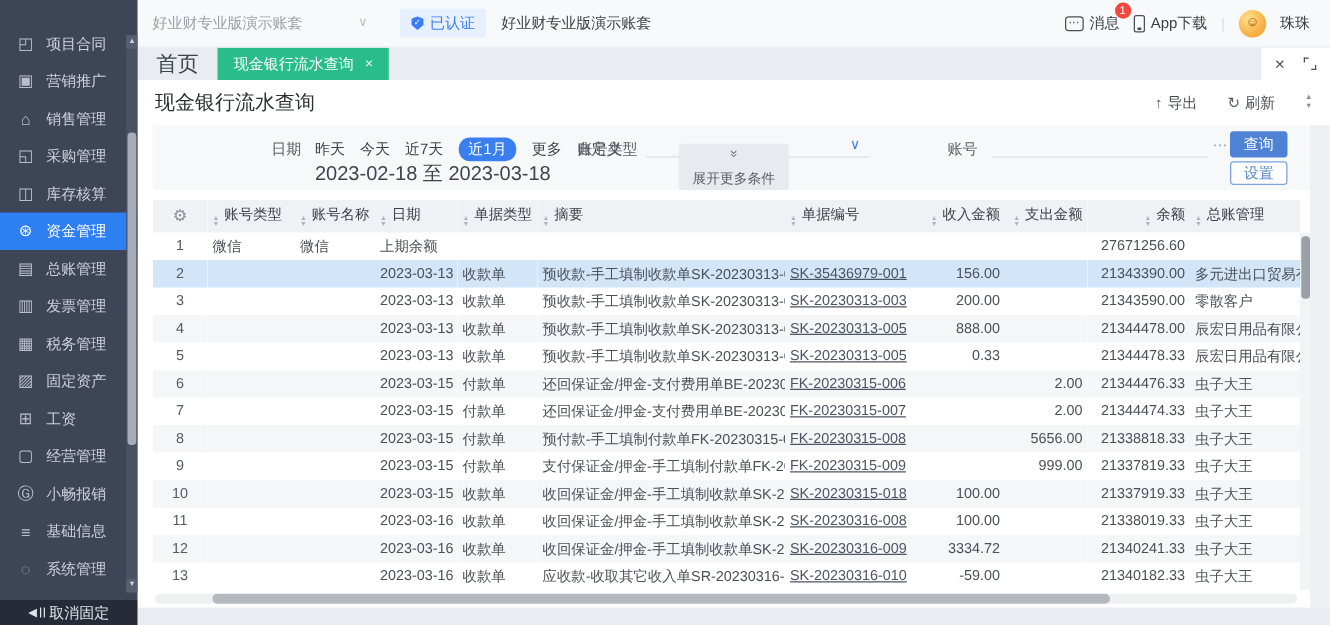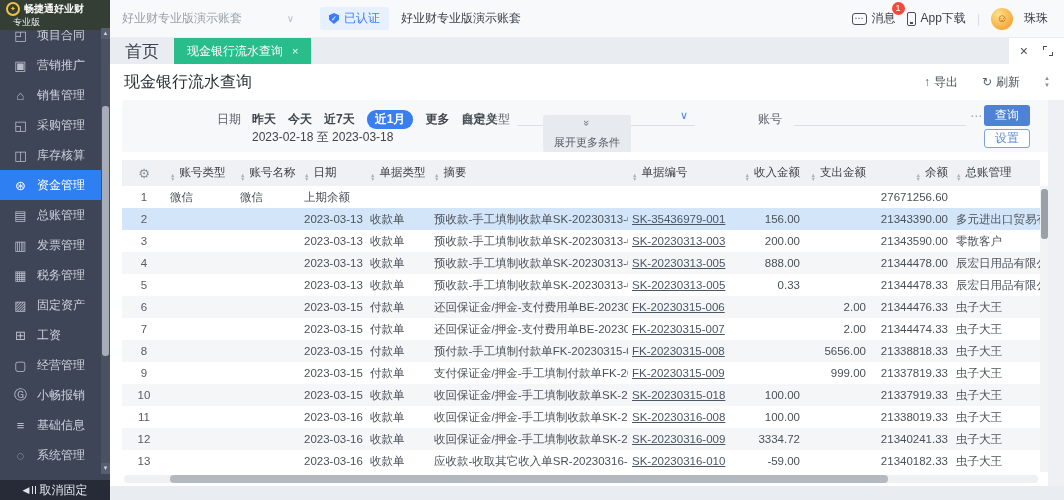--- a/index.html
+++ b/index.html
@@ -65,23 +65,23 @@
   .action { display:flex; align-items:center; gap:4px; cursor:pointer; }
   .action .ic { font-size:12px; color:#5a6068; }
   .spinner { display:flex; flex-direction:column; gap:2px; cursor:pointer; }
   .spinner span { font-size:6px; line-height:5px; color:#8a8f98; }
 
   
   .filter-panel { position:relative; margin:0 12px; height:52px; background:#f7f8fa; border-radius:3px; font-size:12px; }
   .f-label { color:#5a6068; }
   .date-label { position:absolute; left:95px; top:11px; }
   .date-opts { position:absolute; left:130px; top:10px; display:flex; align-items:center; gap:12px; color:#3f454d; }
-  .date-opt { cursor:pointer;font-weight:bold; }
+  .date-opt { cursor:pointer; }
   .date-opt.pill { background:#3a7ff0; color:#fff; border-radius:9px; padding:1px 8px; }
-  .date-range { position:absolute; left:130px; top:29px; color:#3f454d; font-size:12px; }
+  .date-range { position:absolute; left:130px; top:29px; color:#3f454d; font-size:16px; }
   .acct-type-label { position:absolute; left:340px; top:11px; }
   .acct-type-input { position:absolute; left:395px; top:4px; width:178px; height:22px; border:none; border-bottom:1px solid #dcdfe4; background:transparent; }
   .acct-type-chev { position:absolute; left:558px; top:9px; color:#4080ff; font-size:11px; cursor:pointer; }
   .acct-label { position:absolute; left:636px; top:11px; }
   .acct-input { position:absolute; left:672px; top:4px; width:172px; height:22px; border:none; border-bottom:1px solid #dcdfe4; background:transparent; }
   .acct-ellipsis { position:absolute; left:848px; top:9px; color:#9aa0a8; font-size:12px; cursor:pointer; }
   .q-btn { position:absolute; right:22px; top:5px; width:46px; height:21px; background:#4e82d4; color:#fff; border:none; border-radius:3px; font-size:12px; cursor:pointer; }
   .s-btn { position:absolute; right:22px; top:29px; width:46px; height:19px; background:#fff; border:1px solid #7ba2dd; color:#5b8ad0; border-radius:3px; font-size:12px; cursor:pointer; }
   .expand-pill { position:absolute; left:50%; bottom:0; transform:translateX(-50%); background:#e7eaee; border-radius:2px; font-size:11px; color:#565c64; padding:2px 11px; display:flex; gap:6px; align-items:center; cursor:pointer;flex-direction:column; }
   .expand-pill .ei { display:inline-block; transform:rotate(90deg); font-size:11px; color:#6b7178; }
@@ -181,27 +181,20 @@
       <div class="nav-item">
         <span class="nav-icon">≡</span>
         <span>基础信息</span>
       </div>
 
       <div class="nav-item">
         <span class="nav-icon">◌</span>
         <span>系统管理</span>
       </div>
     </nav>
-  <div class="logo-block">
-    <div class="logo-row">
-      <span class="logo-icon"></span>
-      <span class="logo-title">畅捷通好业财</span>
-    </div>
-    <div class="logo-sub">专业版</div>
-  </div>
   <div class="side-scroll">
     <div class="sarrow">▲</div>
     <div class="sthumb"></div>
     <div class="sarrow down">▼</div>
   </div>
 </aside>
 <div class="unpin-bar">
   <span class="tri">◀</span>
   <span class="bars"></span>
   <span>取消固定</span>

